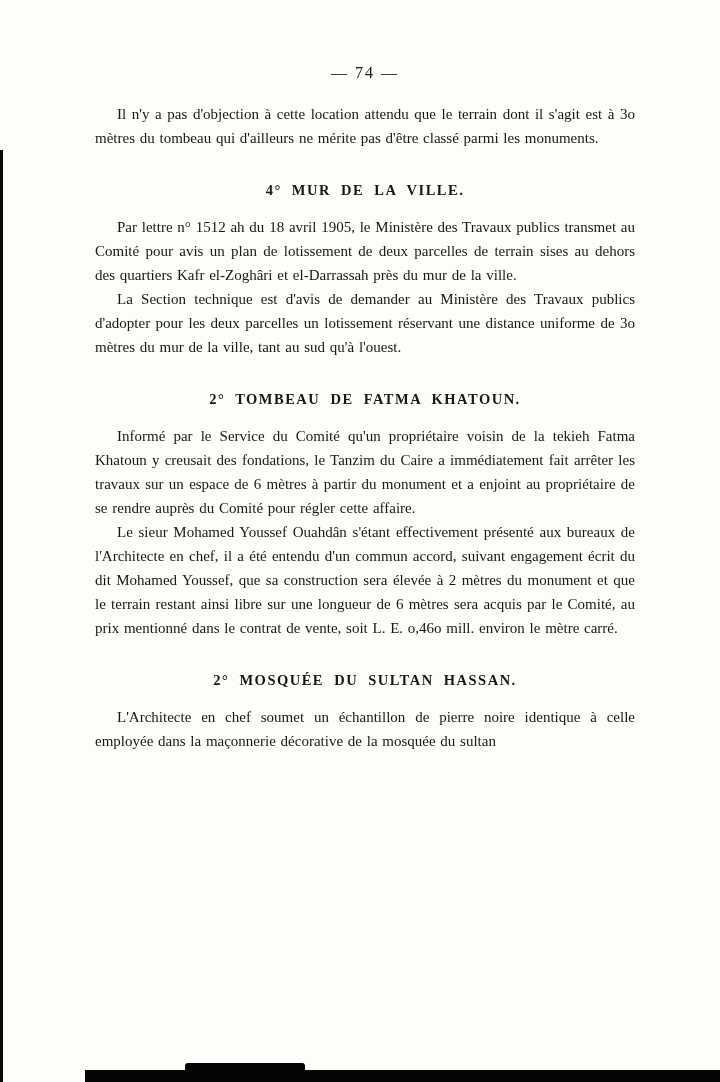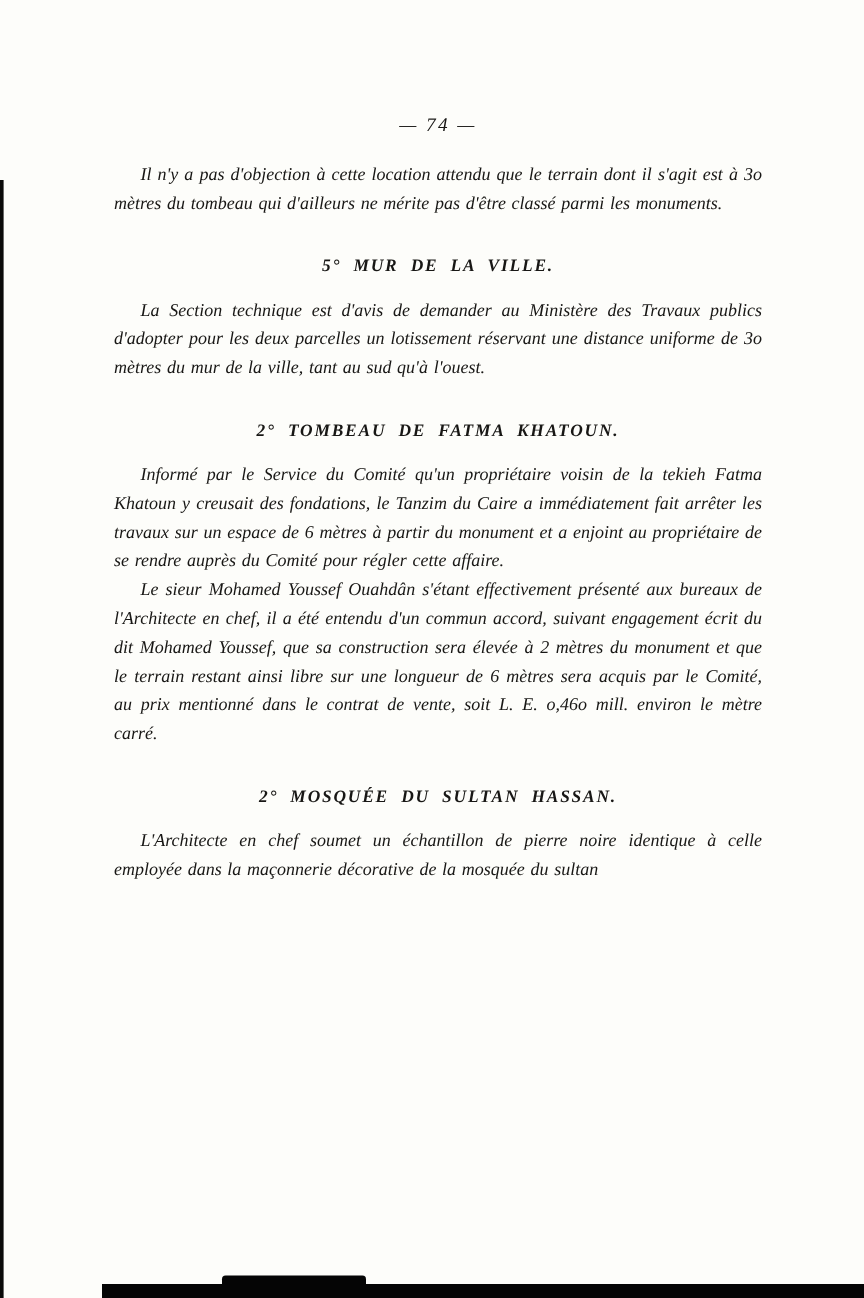--- a/index.html
+++ b/index.html
@@ -36,23 +36,22 @@
     left: 185px;
     bottom: 0;
     width: 120px;
     height: 19px;
     background: #050505;
     border-radius: 3px 3px 0 0;
   }
   .content {
     position: absolute;
     left: 95px;
-    top: 96px;
+    top: 64px;
     width: 540px;
-    font-style: italic;
   }
   .page-number {
     text-align: center;
     font-size: 16px;
     letter-spacing: 2px;
     margin: 0 0 20px 0;
   }
   .para {
     margin: 0;
     font-size: 15px;
@@ -82,21 +81,22 @@
 
 <div class="content">
 
   <div class="page-number">— 74 —</div>
 
   <div class="section">
     <p class="para">Il n'y a pas d'objection à cette location attendu que le terrain dont il s'agit est à 3o mètres du tombeau qui d'ailleurs ne mérite pas d'être classé parmi les monuments.</p>
   </div>
 
   <div class="section">
-    <h2 class="heading">5° MUR DE LA VILLE.</h2>
+    <h2 class="heading">4° MUR DE LA VILLE.</h2>
+    <p class="para">Par lettre n° 1512 ah du 18 avril 1905, le Ministère des Travaux publics transmet au Comité pour avis un plan de lotissement de deux parcelles de terrain sises au dehors des quartiers Kafr el-Zoghâri et el-Darrassah près du mur de la ville.</p>
     <p class="para">La Section technique est d'avis de demander au Ministère des Travaux publics d'adopter pour les deux parcelles un lotissement réservant une distance uniforme de 3o mètres du mur de la ville, tant au sud qu'à l'ouest.</p>
   </div>
 
   <div class="section">
     <h2 class="heading">2° TOMBEAU DE FATMA KHATOUN.</h2>
     <p class="para">Informé par le Service du Comité qu'un propriétaire voisin de la tekieh Fatma Khatoun y creusait des fondations, le Tanzim du Caire a immédiatement fait arrêter les travaux sur un espace de 6 mètres à partir du monument et a enjoint au propriétaire de se rendre auprès du Comité pour régler cette affaire.</p>
     <p class="para">Le sieur Mohamed Youssef Ouahdân s'étant effectivement présenté aux bureaux de l'Architecte en chef, il a été entendu d'un commun accord, suivant engagement écrit du dit Mohamed Youssef, que sa construction sera élevée à 2 mètres du monument et que le terrain restant ainsi libre sur une longueur de 6 mètres sera acquis par le Comité, au prix mentionné dans le contrat de vente, soit L. E. o,46o mill. environ le mètre carré.</p>
   </div>
 
   <div class="section">

